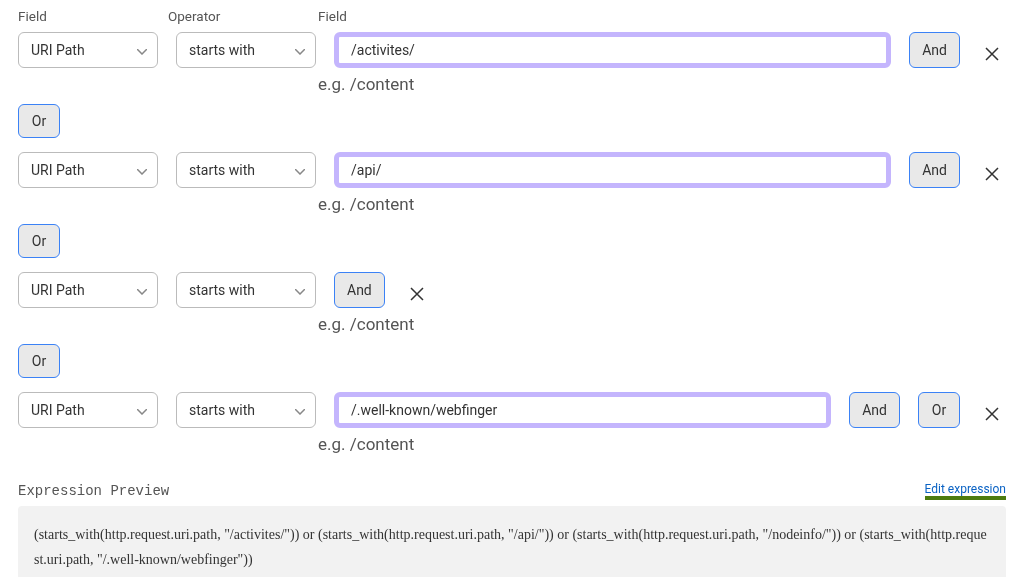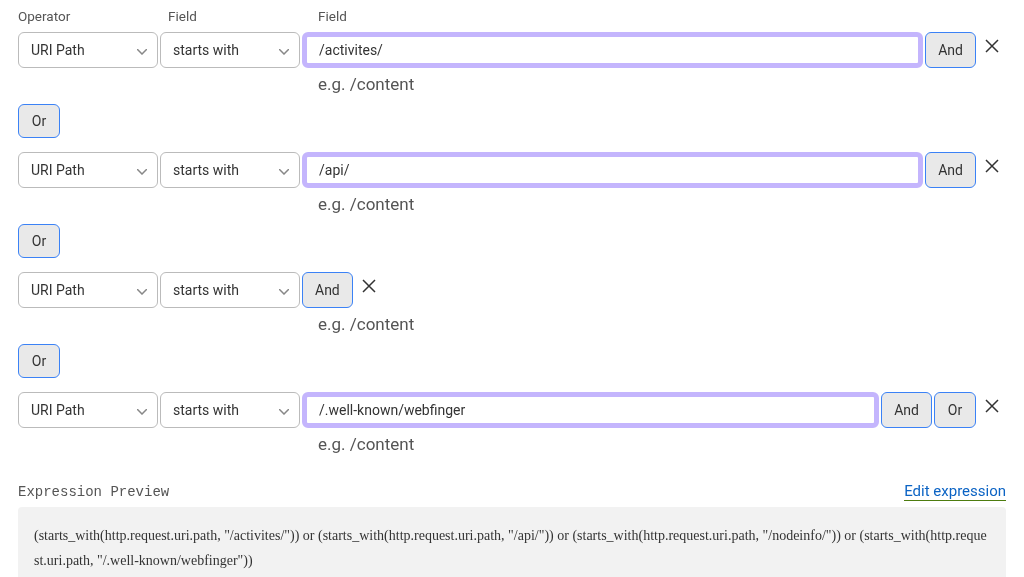--- a/index.html
+++ b/index.html
@@ -22,22 +22,22 @@
       font-size: 13.5px;
       color: #555;
     }
     .header-field { width: 150px; }
     .header-operator { width: 150px; }
     .header-value { flex: 1; }
     .header-after { width: 92px; }
 
     .row {
       display: flex;
-      align-items: flex-start;
-      gap: 2px;
+      align-items: flex-end;
+      gap: 18px;
       margin-bottom: 4px;
     }
     .select {
       position: relative;
       width: 140px;
       height: 36px;
       border: 1px solid #bbb;
       border-radius: 6px;
       display: flex;
       align-items: center;
@@ -113,44 +113,44 @@
       margin-top: 28px;
       margin-bottom: 6px;
     }
     .preview-label {
       color: #555;
       font-size: 14px;
       font-family: Liberation Mono, monospace;
     }
     .edit-link {
       color: #0b63c4;
-      font-size: 15px;
-      cursor: pointer;
-      border-bottom: 1px solid #4d7c0f;
+      font-size: 12px;
+      cursor: pointer;
+      border-bottom: 4px solid #4d7c0f;
       text-align: right;
     }
     .code-block {
       background: #f2f2f2;
       border-radius: 4px;
       padding: 16px 16px;
       font-family: Liberation Serif, serif;
       font-size: 14px;
       color: #333;
       line-height: 1.8;
       white-space: pre-wrap;
       word-break: break-all;
     }
     .row.last .value-input { flex: 1; }
   </style>
 </head>
 <body>
 
 <div class="headers">
+  <div class="header-label header-field">Field</div>
   <div class="header-label header-operator">Operator</div>
-  <div class="header-label header-field">Field</div>
   <div class="header-label header-value">Field</div>
   <div class="header-after"></div>
 </div>
 
 <div class="row">
   <div class="select">
     <span>URI Path</span>
     <span class="chevron">
       <svg width="10" height="6" viewBox="0 0 10 6">
           <path d="M0 0 L5 5 L10 0" fill="none" stroke="currentColor" stroke-width="1.5"></path>

